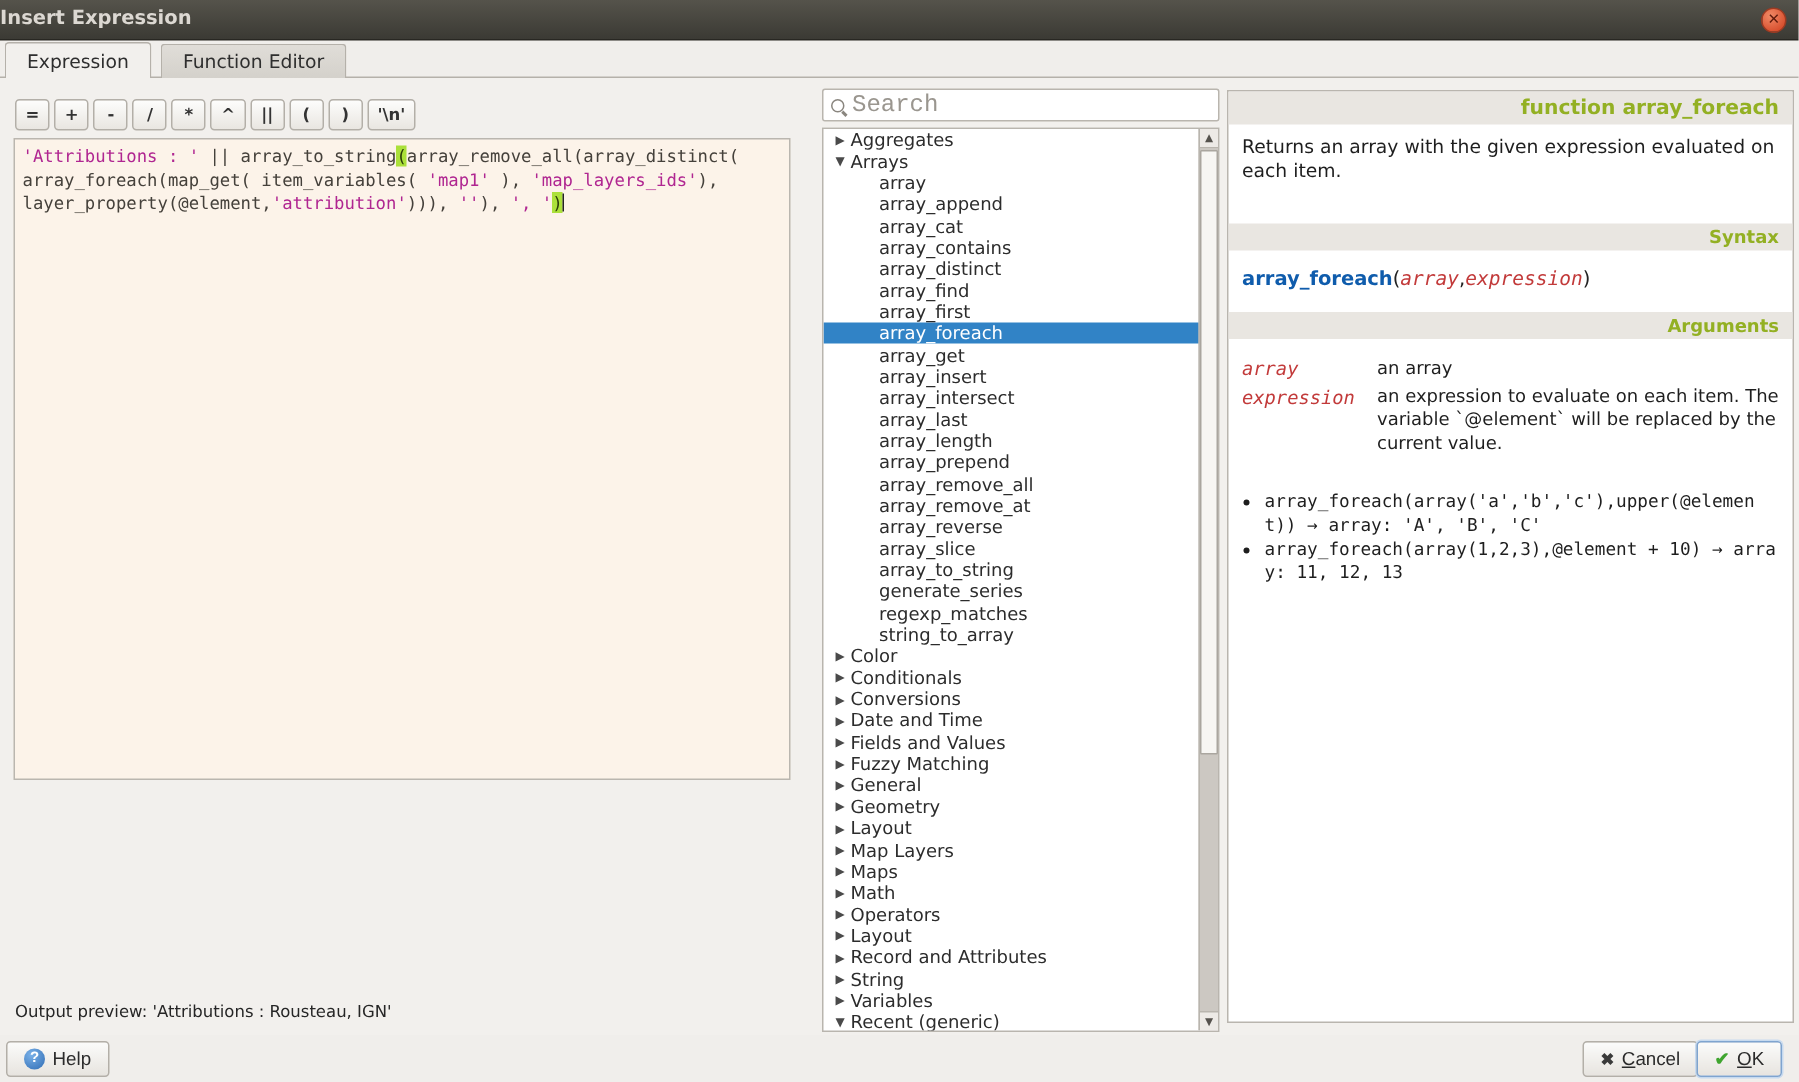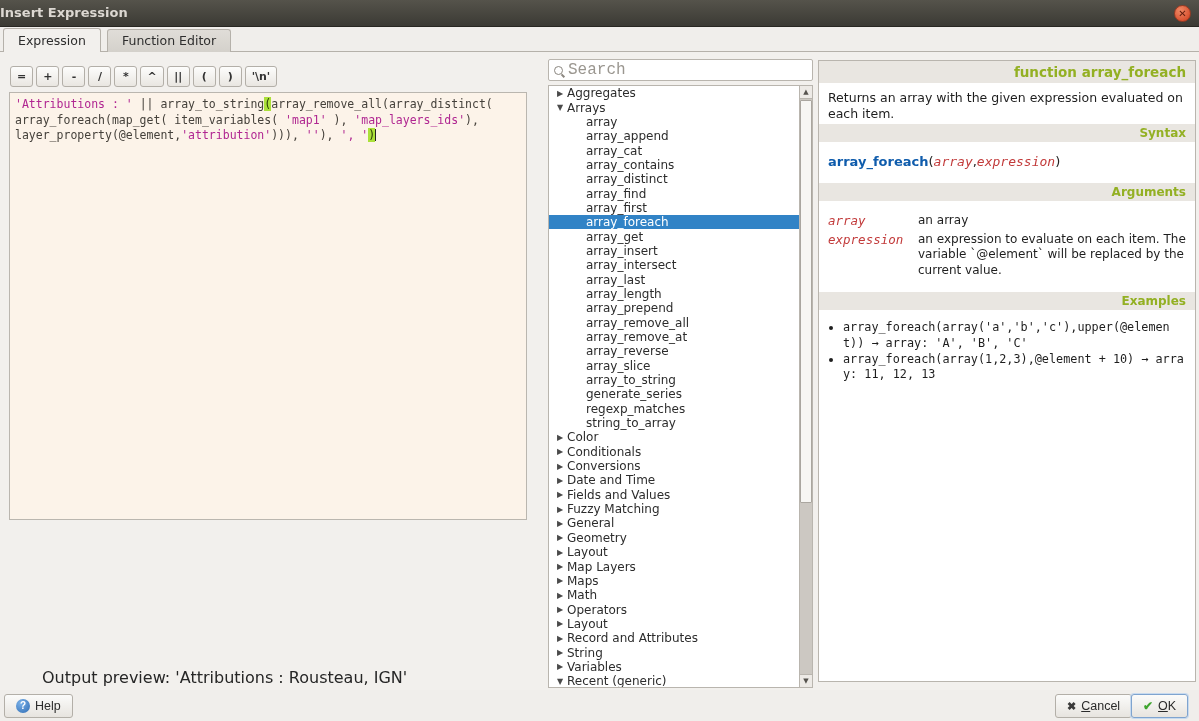--- a/index.html
+++ b/index.html
@@ -38,22 +38,22 @@
   
   #editor { position:absolute; left:9px; top:92px; width:518px; height:428px;
     background:#fcf3e9; border:1px solid #bab6af; }
   #code { padding:4px 5px; font-family:"DejaVu Sans Mono", monospace;
     font-size:11.5px; line-height:15.5px; color:#45413b; white-space:pre-wrap; }
   .seg-str { color:#b02691; }
   .seg-hl  { background:#abe03a; color:#2c3d08; }
   .caret { display:inline-block; width:1px; height:12px; background:#222;
     vertical-align:-2px; }
 
-  #output-preview { position:absolute; left:10px; top:668px; font-size:16px;
-    color:#262626;margin-left:32px; }
+  #output-preview { position:absolute; left:10px; top:668px; font-size:11px;
+    color:#262626; }
 
   
   #search { position:absolute; left:548px; top:59px; width:265px; height:22px;
     background:#fff; border:1px solid #b9b5ae; border-radius:2px;
     display:flex; align-items:center; padding:0 5px; gap:5px; }
   .mag { width:9px; height:9px; border:1.5px solid #8a867f; border-radius:50%;
     position:relative; flex:none; }
   .mag::after { content:""; position:absolute; width:1.5px; height:4px;
     background:#8a867f; left:7px; top:7px; transform:rotate(-45deg); }
   #search input { border:none; outline:none; flex:1; font-size:16px;
@@ -77,21 +77,21 @@
   .sb-down { bottom:0; border-top:1px solid #b9b5ae; }
   .sb-thumb { position:absolute; left:0; top:14px; width:12px; height:403px;
     background:#f7f6f3; border:1px solid #aaa69f; border-radius:1px; }
 
   
   #help-panel { position:absolute; left:818px; top:60px; width:378px; height:622px;
     background:#ffffff; border:1px solid #b9b5ae; overflow:hidden; }
   .band { background:#e9e6e1; text-align:right; padding:2px 9px;
     color:#93b023; font-weight:bold; font-size:12px; }
   .band.big { font-size:13.5px; padding:3px 9px; }
-  .help-desc { padding:7px 9px 2px; font-size:12.5px; color:#1e1e1e;
+  .help-desc { padding:7px 9px 27px; font-size:12.5px; color:#1e1e1e;
     line-height:1.28; }
   .syntax-line { padding:12px 9px 14px; font-size:13px; color:#222; }
   .syn-fn { color:#0f5cac; font-weight:bold; }
   .syn-arg { color:#c23a3a; font-style:italic;
     font-family:"DejaVu Sans Mono", monospace; }
   .args { padding:12px 9px 14px; display:grid; grid-template-columns:90px 1fr;
     row-gap:3px; font-size:12px; }
   .arg-name { color:#c23a3a; font-style:italic;
     font-family:"DejaVu Sans Mono", monospace; font-size:12.5px; }
   .arg-desc { color:#1e1e1e; line-height:1.3; }
@@ -319,21 +319,20 @@
   <div class="help-desc">Returns an array with the given expression evaluated on each item.</div>
   <div class="band">Syntax</div>
   <div class="syntax-line" id="syntax-line"><span class="syn-fn">array_foreach</span><span class="syn-pln">(</span><span class="syn-arg">array</span><span class="syn-pln">,</span><span class="syn-arg">expression</span><span class="syn-pln">)</span></div>
   <div class="band">Arguments</div>
   <div class="args" id="args">
       <div class="arg-name">array</div>
       <div class="arg-desc">an array</div>
       <div class="arg-name">expression</div>
       <div class="arg-desc">an expression to evaluate on each item. The variable `@element` will be replaced by the current value.</div>
     </div>
-  <div class="band">Examples</div>
   <ul class="examples" id="examples">
       <li>array_foreach(array('a','b','c'),upper(@element)) → array: 'A', 'B', 'C'</li>
       <li>array_foreach(array(1,2,3),@element + 10) → array: 11, 12, 13</li>
     </ul>
 </div>
 
 <button class="btn" id="help-btn">
   <span class="icon-help">?</span>
   <span>Help</span>
 </button>

